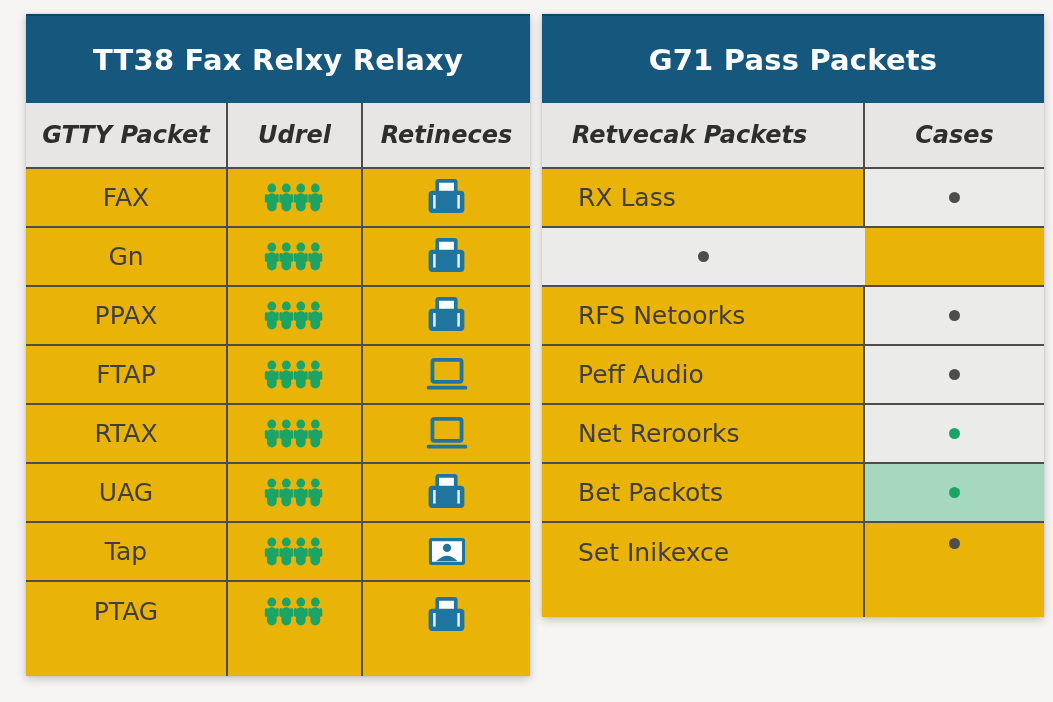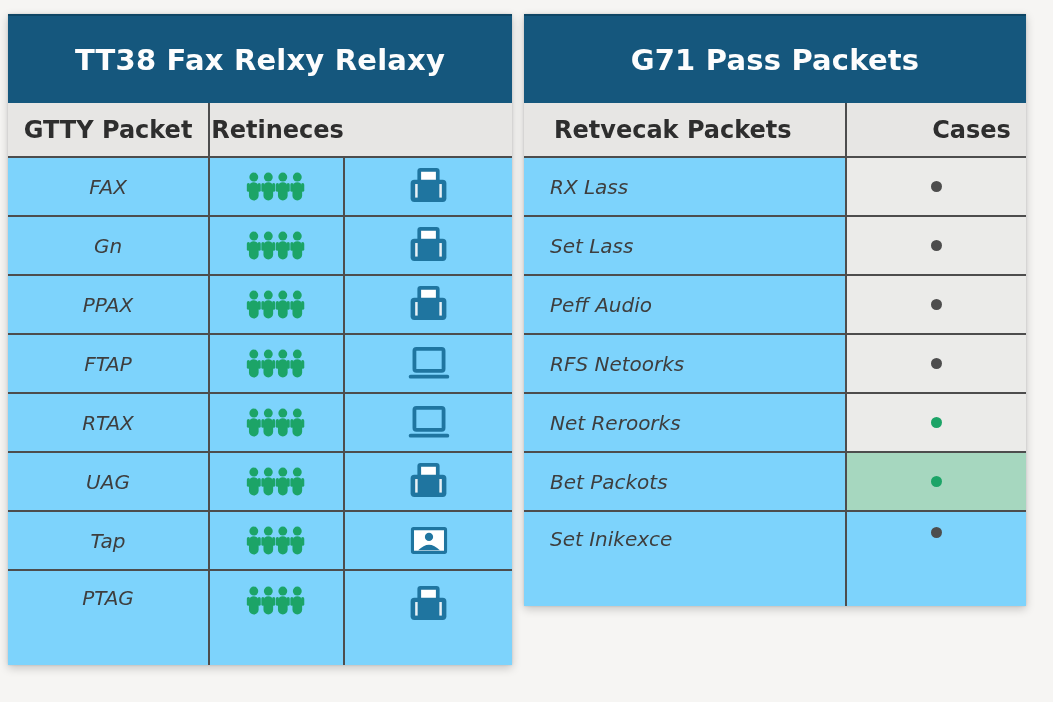--- a/index.html
+++ b/index.html
@@ -6,66 +6,66 @@
   html,body { width: 1053px; height: 702px; }
   body {
     background: #f6f5f3;
     font-family: "DejaVu Sans", "Liberation Sans", sans-serif;
     position: relative;
     overflow: hidden;
   }
   .table-card {
     position: absolute;
     top: 14px;
-    background: #7dd3fc;
+    background: #eab308;
     box-shadow: 0 3px 9px rgba(0,0,0,0.20), 0 0 2px rgba(0,0,0,0.12);
+    margin-left: 18px;
   }
   #left-table  { left: 8px;   width: 504px; }
   #right-table { left: 524px; width: 502px; }
 
   .title-bar {
     height: 89px;
     background: #15577d;
     border-top: 2px solid #0e4564;
     display: flex;
     align-items: center;
     justify-content: center;
   }
   .title-bar .title {
     color: #fdfdfd;
     font-size: 29px;
     font-weight: bold;
     letter-spacing: 0.2px;
   }
 
-  .col-header { display: grid; height: 55px; background: #e7e6e4; border-bottom: 2px solid #4d4d4d; }
+  .col-header { display: grid; height: 66px; background: #e7e6e4; border-bottom: 2px solid #4d4d4d; font-style: italic; }
   #left-table  .col-header { grid-template-columns: 202px 135px 167px; }
-  #right-table .col-header { grid-template-columns: 323px 179px; gap: 35px; }
+  #right-table .col-header { grid-template-columns: 323px 179px; }
   .col-header .hcell {
     display: flex; align-items: center; justify-content: center;
     font-size: 24px; font-weight: bold; color: #2e2e2e;
     border-right: 2px solid #4d4d4d;
   }
   .col-header .hcell:last-child { border-right: none; }
   #right-table .col-header .hcell:first-child { justify-content: flex-start; padding-left: 30px; }
 
   .row { display: grid; height: 59px; border-bottom: 2px solid #4d4d4d; }
   #left-table  .row { grid-template-columns: 202px 135px 167px; }
   #right-table .row { grid-template-columns: 323px 179px; }
   .rows .row:last-of-type { height: 94px; border-bottom: none; }
   .cell {
     display: flex; align-items: center; justify-content: center;
-    font-size: 20px; color: #3e3e3e;
+    font-size: 25px; color: #3e3e3e;
     border-right: 2px solid #4d4d4d;
     overflow: hidden;
-    font-style: italic;
   }
   .cell:last-child { border-right: none; }
   .rows .row:last-of-type .cell { align-items: flex-start; padding-top: 15px; }
-  #right-table .cell.name-cell { justify-content: flex-start; padding-left: 26px; }
+  #right-table .cell.name-cell { justify-content: flex-start; padding-left: 36px; }
 
   .icon svg { display: block; }
   .icon-people-group svg { width: 62px; height: 29px; }
   .icon-printer svg     { width: 45px; height: 37px; }
   .icon-laptop svg      { width: 46px; height: 38px; }
   .icon-photo svg       { width: 38px; height: 31px; }
 
   .dot { width: 11px; height: 11px; border-radius: 50%; display: inline-block; }
   .dot-gray  { background: #4d4d4d; }
   .dot-green { background: #1ca467; }
@@ -75,20 +75,21 @@
 </style>
 </head>
 <body>
 
 <div class="table-card" id="left-table">
   <div class="title-bar">
     <div class="title">TT38 Fax Relxy Relaxy</div>
   </div>
   <div class="col-header">
     <div class="hcell">GTTY Packet</div>
+    <div class="hcell">Udrel</div>
     <div class="hcell">Retineces</div>
   </div>
   <div class="rows">
 
       <div class="row">
         <div class="cell">FAX</div>
         <div class="cell">
           <span class="icon icon-people-group">
   <svg viewBox="0 0 64 30" xmlns="http://www.w3.org/2000/svg" fill="#1ca467">
     <g>
@@ -399,41 +400,40 @@
   <div class="rows">
 
       <div class="row">
         <div class="cell name-cell">RX Lass</div>
         <div class="cell bg-gray">
           <span class="dot dot-gray"></span>
         </div>
       </div>
 
       <div class="row">
-        <div class="cell name-cell">Set Lass</div>
+        <div class="cell bg-gray">
+          <span class="dot dot-gray"></span>
+        </div>
+      </div>
+
+      <div class="row">
+        <div class="cell name-cell">RFS Netoorks</div>
         <div class="cell bg-gray">
           <span class="dot dot-gray"></span>
         </div>
       </div>
 
       <div class="row">
         <div class="cell name-cell">Peff Audio</div>
         <div class="cell bg-gray">
           <span class="dot dot-gray"></span>
         </div>
       </div>
 
       <div class="row">
-        <div class="cell name-cell">RFS Netoorks</div>
-        <div class="cell bg-gray">
-          <span class="dot dot-gray"></span>
-        </div>
-      </div>
-
-      <div class="row">
         <div class="cell name-cell">Net Reroorks</div>
         <div class="cell bg-gray">
           <span class="dot dot-green"></span>
         </div>
       </div>
 
 
       <div class="row">
         <div class="cell name-cell">Bet Packots</div>
         <div class="cell bg-green">

